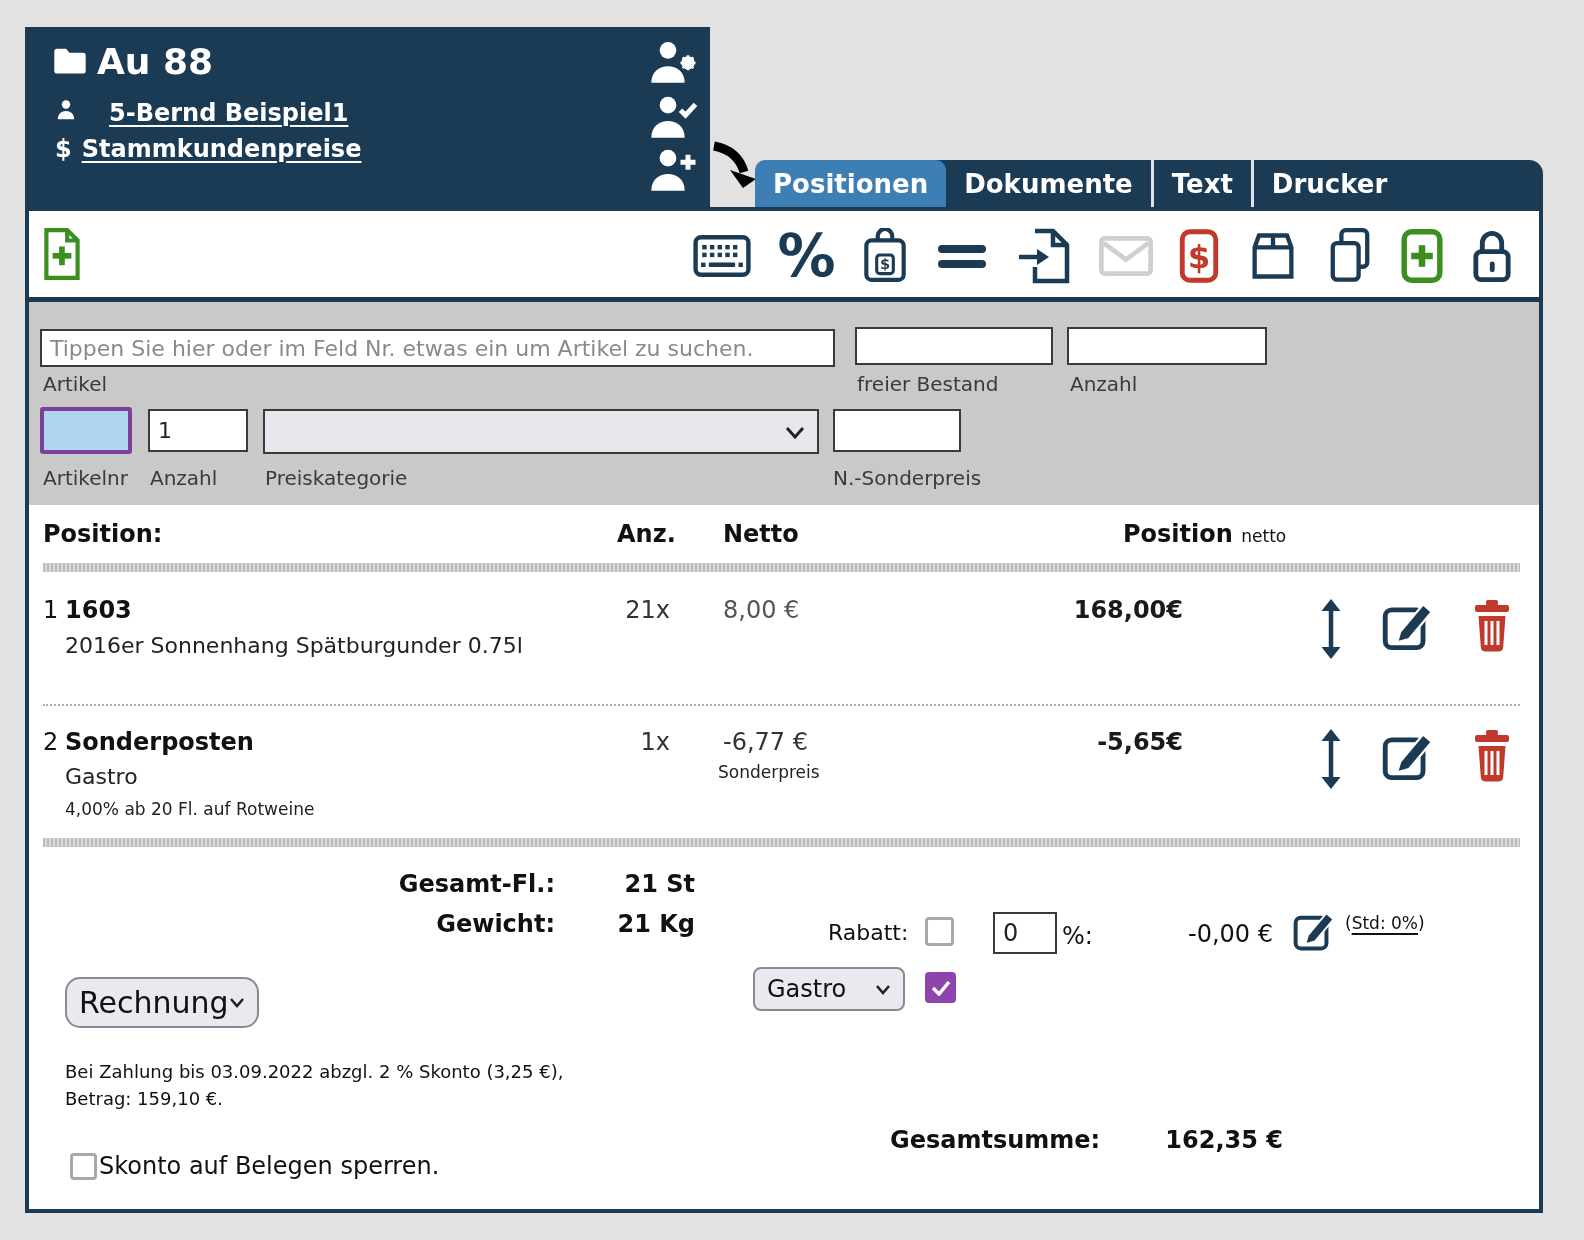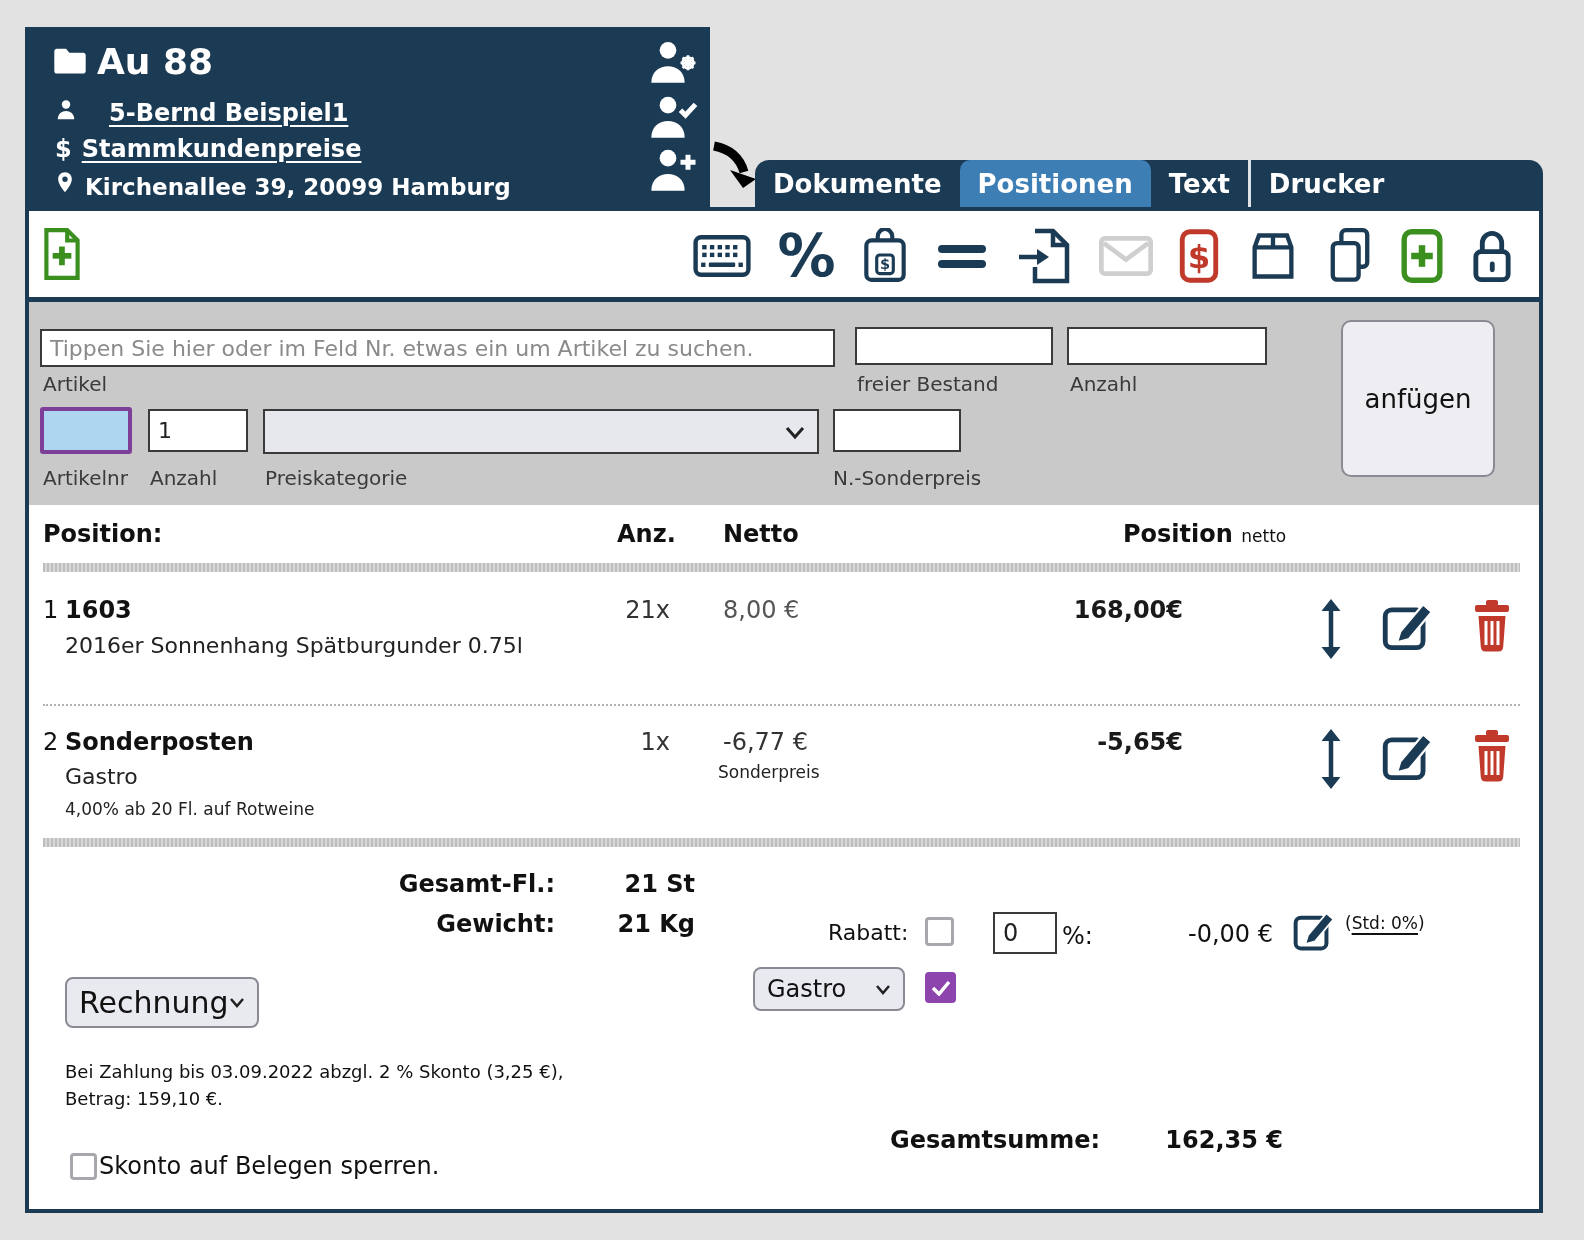--- a/index.html
+++ b/index.html
@@ -70,21 +70,21 @@
   
   .tot-label { position:absolute; font-size:24px; font-weight:bold; text-align:right; white-space:nowrap; }
   .tot-value { position:absolute; font-size:24px; font-weight:bold; text-align:right; white-space:nowrap; }
   .rab-label { position:absolute; font-size:22px; color:#111; white-space:nowrap; }
   .checkbox { position:absolute; box-sizing:border-box; background:#fff; border:3px solid #a7a7ad; border-radius:4px; cursor:pointer; }
   .checkbox.checked { background:#8e44ad; border:none; display:flex; align-items:center; justify-content:center; }
   .rabatt-input { left:993px; top:912px; width:64px; height:42px; font-size:24px; }
   .amount { position:absolute; font-size:24px; color:#111; white-space:nowrap; }
   .std-note { position:absolute; font-size:17px; color:#111; white-space:nowrap; }
   .selectbox { position:absolute; box-sizing:border-box; background:#e9e9f0; border:2px solid #8a8a95; border-radius:8px; display:flex; align-items:center; justify-content:space-between; padding:0 12px; cursor:pointer; color:#111; }
-  .sel-rechnung { left:65px; top:977px; width:194px; height:51px; font-size:30px; }
+  .sel-rechnung { left:65px; top:977px; width:194px; height:51px; font-size:30px;border-radius:15px; }
   .sel-gastro { left:753px; top:967px; width:152px; height:44px; font-size:24px; }
   .terms { position:absolute; left:65px; font-size:18px; color:#111; white-space:nowrap; }
   .sum-label { position:absolute; font-size:24px; font-weight:bold; text-align:right; }
   .skonto-row { position:absolute; left:70px; top:1152px; display:flex; align-items:center; font-size:24px; color:#111; }
   .skonto-row .checkbox { position:relative; width:27px; height:27px; flex:0 0 auto; margin-right:2px; }
 </style>
 </head>
 <body>
 
 <div class="app">
@@ -104,28 +104,20 @@
             <circle cx="12" cy="6" r="4.6" fill="#fff"></circle>
             <path d="M3 22c0-6 4.5-9 9-9s9 3 9 9z" fill="#fff"></path>
           </svg>
       </span>
       <span class="underl">5-Bernd Beispiel1</span>
     </div>
     <div class="cc-line cc-price">
       <span>$</span>
       <span class="underl">Stammkundenpreise</span>
     </div>
-    <div class="cc-line cc-addr">
-      <span>
-        <svg width="20" height="26" viewBox="0 0 24 30">
-            <path fill-rule="evenodd" d="M12 1C7 1 3.8 4.8 3.8 9.3c0 6.5 8.2 15.5 8.2 15.5s8.2-9 8.2-15.5C20.2 4.8 17 1 12 1zm0 11.5a3.2 3.2 0 1 1 0-6.4 3.2 3.2 0 0 1 0 6.4z" fill="#fff"></path>
-          </svg>
-      </span>
-      <span>Kirchenallee 39, 20099 Hamburg</span>
-    </div>
     <div class="cc-line cc-actions">
       <span>
         <svg width="50" height="46" viewBox="0 0 30 27">
             <circle cx="12" cy="6.5" r="5" fill="#fff"></circle>
             <path d="M2 26c0-7 5-10 10-10s10 3 10 10z" fill="#fff"></path>
             <g stroke="#fff" stroke-width="1.6">
               <circle cx="24" cy="14" r="3.2" fill="#1b3a54"></circle>
               <path d="M24 9.5v9M19.5 14h9M20.8 10.8l6.4 6.4M27.2 10.8l-6.4 6.4"></path>
             </g>
           </svg>
@@ -148,22 +140,22 @@
   </div>
 
   <div class="abs jump-arrow">
     <svg width="64" height="64" viewBox="0 0 64 64">
         <path d="M14 6c16 3 26 12 30 26" stroke="#000" stroke-width="9" fill="none"></path>
         <path d="M30 30l26 9-13 9z" fill="#000"></path>
       </svg>
   </div>
 
   <div class="abs tabbar">
+    <div class="tab active">Positionen</div>
     <div class="tab">Dokumente</div>
-    <div class="tab active">Positionen</div>
     <div class="tab">Text</div>
     <div class="tab">Drucker</div>
   </div>
 
   <div class="abs content"></div>
 
   <div class="abs new-doc-btn">
     <svg width="40" height="52" viewBox="0 0 38 50">
         <path d="M4 2h20l10 10v36H4z" fill="none" stroke="#3a8f1f" stroke-width="4"></path>
         <path d="M24 2v10h10" fill="none" stroke="#3a8f1f" stroke-width="4"></path>
@@ -262,21 +254,20 @@
 
   <input class="abs fld search-fld" type="text" placeholder="Tippen Sie hier oder im Feld Nr. etwas ein um Artikel zu suchen." style="">
   <div class="plabel" style="left:43px; top:372px;">Artikel</div>
 
   <input class="abs fld bestand-fld" type="text" style="">
   <div class="plabel" style="left:857px; top:372px;">freier Bestand</div>
 
   <input class="abs fld lager-fld" type="text" style="">
   <div class="plabel" style="left:1070px; top:372px;">Anzahl</div>
 
-  <div class="abs anfuegen-btn">anfügen</div>
 
   <input class="abs fld artikelnr-fld" type="text" style="">
   <div class="plabel" style="left:43px; top:466px;">Artikelnr</div>
 
   <input class="abs fld anzahl-fld" type="text" value="1" style="">
   <div class="plabel" style="left:150px; top:466px;">Anzahl</div>
 
   <div class="abs fld preiskat-fld">
     <svg width="20" height="14" viewBox="0 0 20 14">
         <path d="M2 2l8 9 8-9" fill="none" stroke="#222" stroke-width="3"></path>

